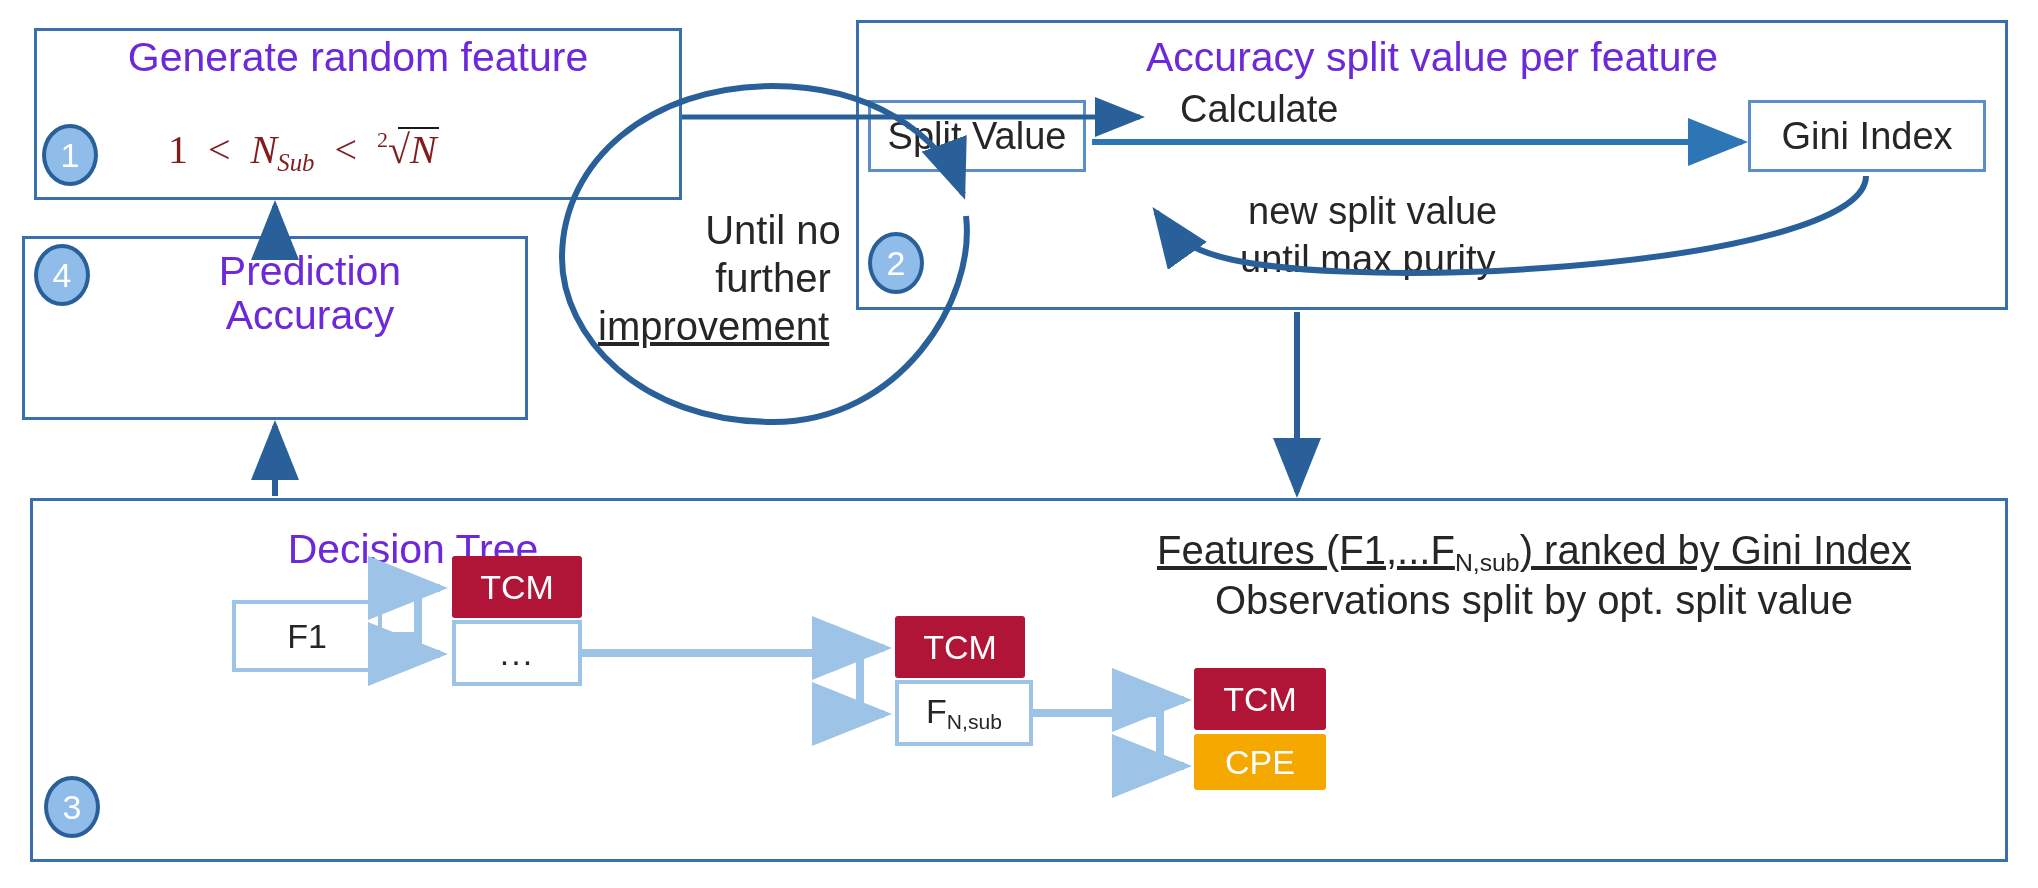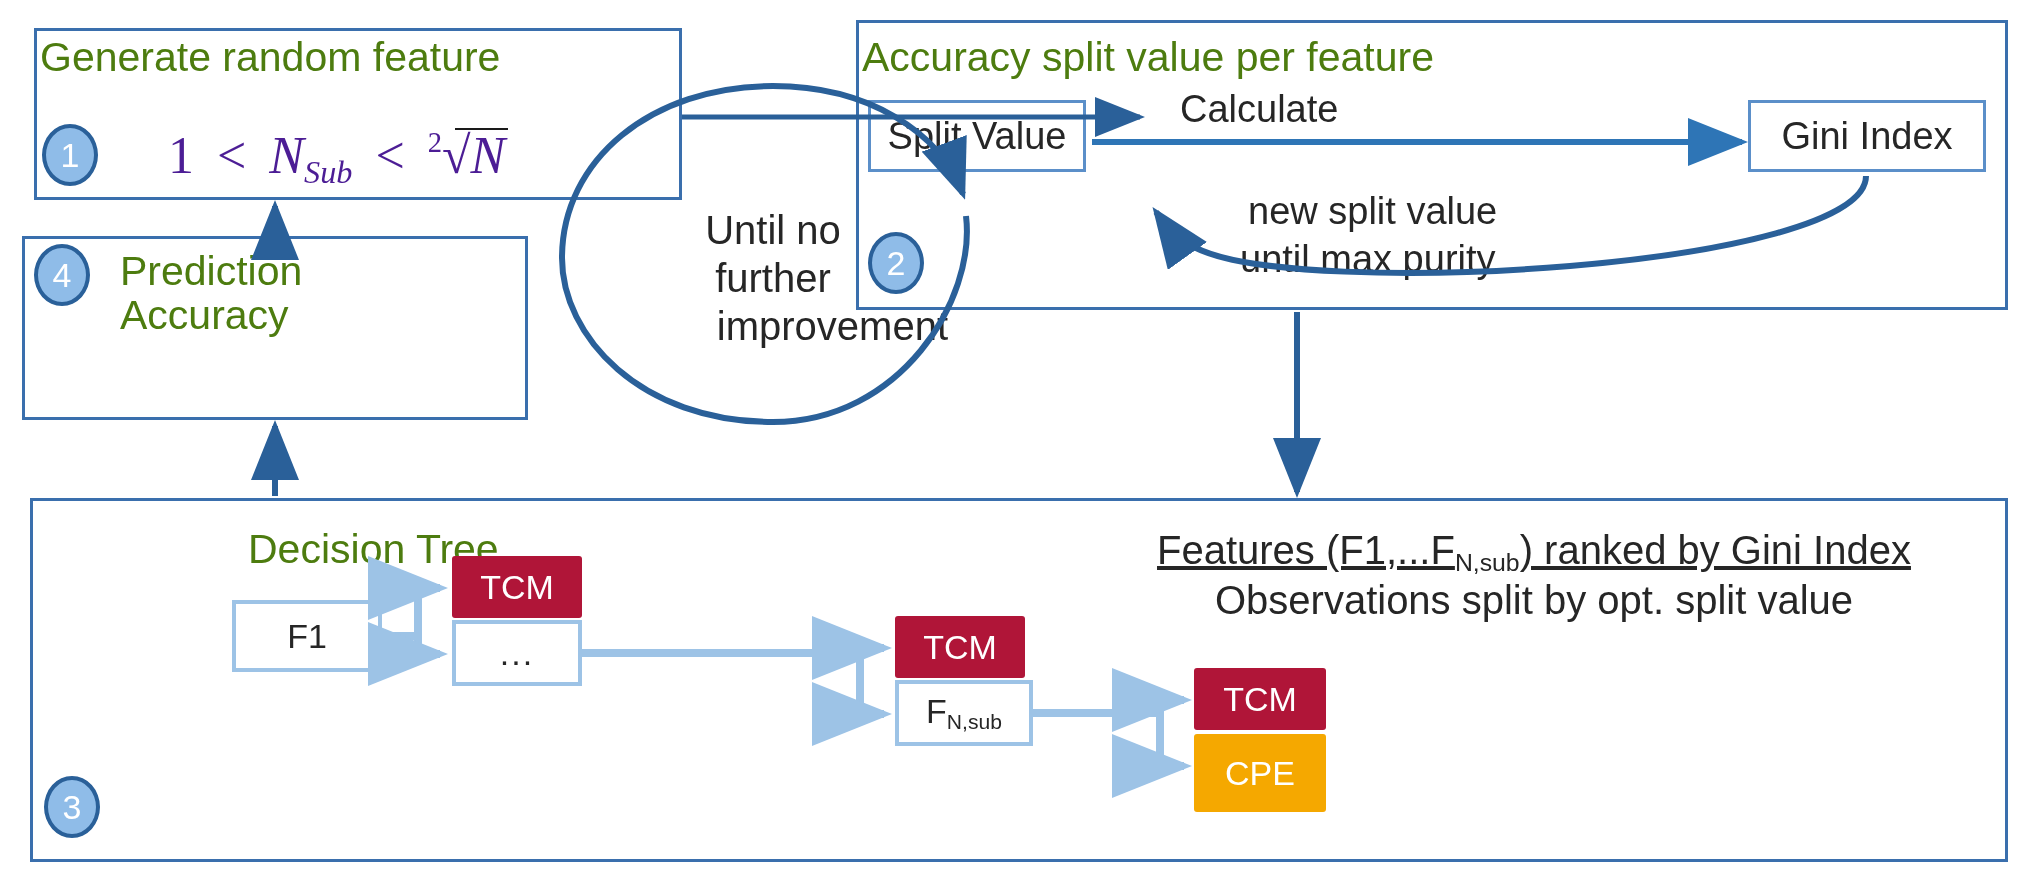--- a/index.html
+++ b/index.html
@@ -14,24 +14,24 @@
     box-sizing:border-box;
   }
   .thinbox{
     position:absolute;
     border:3px solid #5b8fc9;
     background:#ffffff;
     box-sizing:border-box;
     display:flex;align-items:center;justify-content:center;
   }
   .blue-title{
-    color:#4d7c0f;
+    color:#6d28d9;
     font-size:41px;
     line-height:1.07;
-    text-align:left;
+    text-align:center;
     font-family:"Liberation Sans",sans-serif;
   }
   .dark-txt{
     color:#262626;
     font-family:"Liberation Sans",sans-serif;
   }
 
   
   .badge{
     position:absolute;
@@ -65,22 +65,22 @@
     color:#262626;
     font-size:34px;
     box-sizing:border-box;
     font-family:"Liberation Sans",sans-serif;
   }
 
   svg.ov{position:absolute;left:0;top:0;width:2038px;height:888px;pointer-events:none;}
 
   .mathline{
     font-family:"Liberation Serif",serif;
-    font-size:52px;
-    color:#4c1d95;
+    font-size:40px;
+    color:#7f1d1d;
     white-space:nowrap;
   }
   .mathline i{font-style:italic;}
   .sub{font-size:0.62em;vertical-align:-0.32em;font-style:italic;}
   .sub2{font-size:0.62em;vertical-align:-0.3em;}
   .supidx{font-size:0.55em;vertical-align:0.72em;}
   .radic{position:relative;display:inline-block;}
   .radic .bar{
     position:absolute;left:0.52em;right:-0.06em;top:0.03em;
     border-top:2px solid #1a1a1a;
@@ -118,21 +118,21 @@
   </div>
   <div class="dark-txt" style="position:absolute;left:1180px;top:88px;font-size:38px;">Calculate</div>
 
   <div class="badge" style="left:868px;top:232px;">2</div>
 
   <div class="dark-txt" style="position:absolute;left:1248px;top:190px;font-size:38px;">new split value</div>
   <div class="dark-txt" style="position:absolute;left:1240px;top:238px;font-size:38px;">until max purity</div>
 
   <div class="dark-txt" style="position:absolute;left:618px;top:208px;width:310px;text-align:center;font-size:40px;">Until no</div>
   <div class="dark-txt" style="position:absolute;left:618px;top:256px;width:310px;text-align:center;font-size:40px;">further</div>
-  <div class="dark-txt" style="position:absolute;left:598px;top:304px;width:350px;text-align:right;font-size:40px;">improvement</div>
+  <div class="dark-txt" style="position:absolute;left:598px;top:304px;width:350px;text-align:left;font-size:40px;text-decoration:underline;">improvement</div>
 
   <div class="obox" style="left:30px;top:498px;width:1978px;height:364px;"></div>
   <div class="badge" style="left:44px;top:776px;">3</div>
   <div class="blue-title" style="position:absolute;left:248px;top:528px;width:330px;">Decision Tree</div>
 
   <div class="chip-open" style="left:232px;top:600px;width:150px;height:72px;">
     <span>F1</span>
   </div>
   <div class="chip chip-tcm" style="left:452px;top:556px;width:130px;height:62px;">
     <span>TCM</span>
@@ -145,21 +145,21 @@
     <span>TCM</span>
   </div>
 
   <div class="chip-open" style="left:895px;top:680px;width:138px;height:66px;">
     <span style="font-size:34px;text-align:center;"><span>F</span><span class="sub2">N,sub</span></span>
   </div>
 
   <div class="chip chip-tcm" style="left:1194px;top:668px;width:132px;height:62px;">
     <span>TCM</span>
   </div>
-  <div class="chip chip-cpe" style="left:1194px;top:734px;width:132px;height:78px;">
+  <div class="chip chip-cpe" style="left:1194px;top:734px;width:132px;height:56px;">
     <span>CPE</span>
   </div>
 
   <div class="dark-txt" style="position:absolute;left:1060px;top:528px;width:948px;text-align:center;font-size:40px;white-space:nowrap;text-decoration:underline;">
     <span>Features (F1,...F</span><span class="sub2">N,sub</span><span>) ranked by Gini Index</span>
   </div>
   <div class="dark-txt" style="position:absolute;left:1060px;top:578px;width:948px;text-align:center;font-size:40px;white-space:nowrap;">Observations split by opt. split value</div>
 
   <svg class="ov" viewBox="0 0 2038 888">
     <defs>

